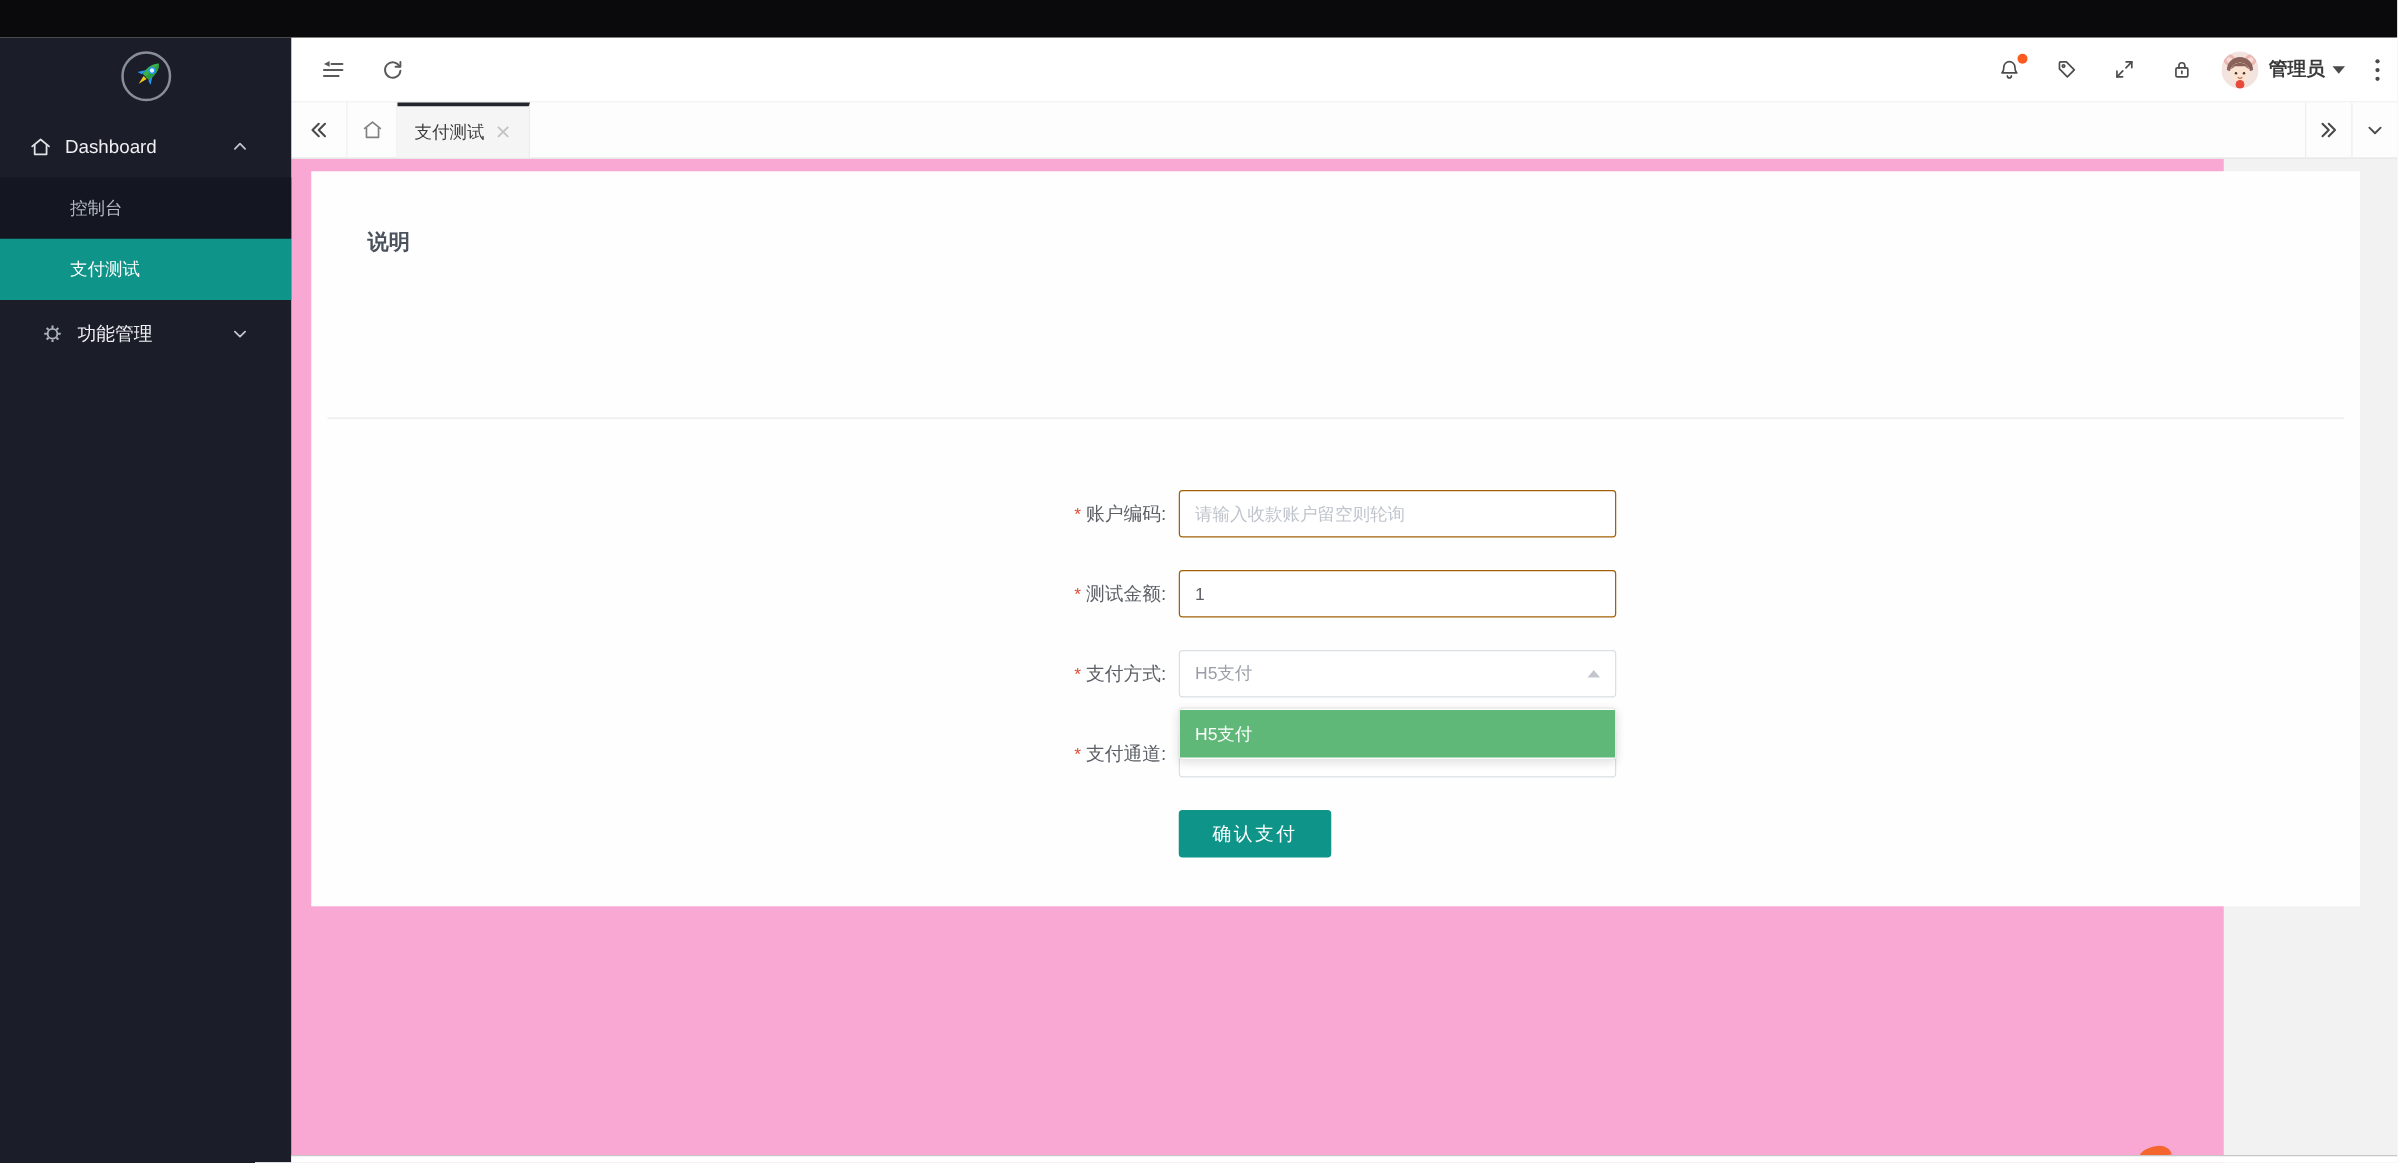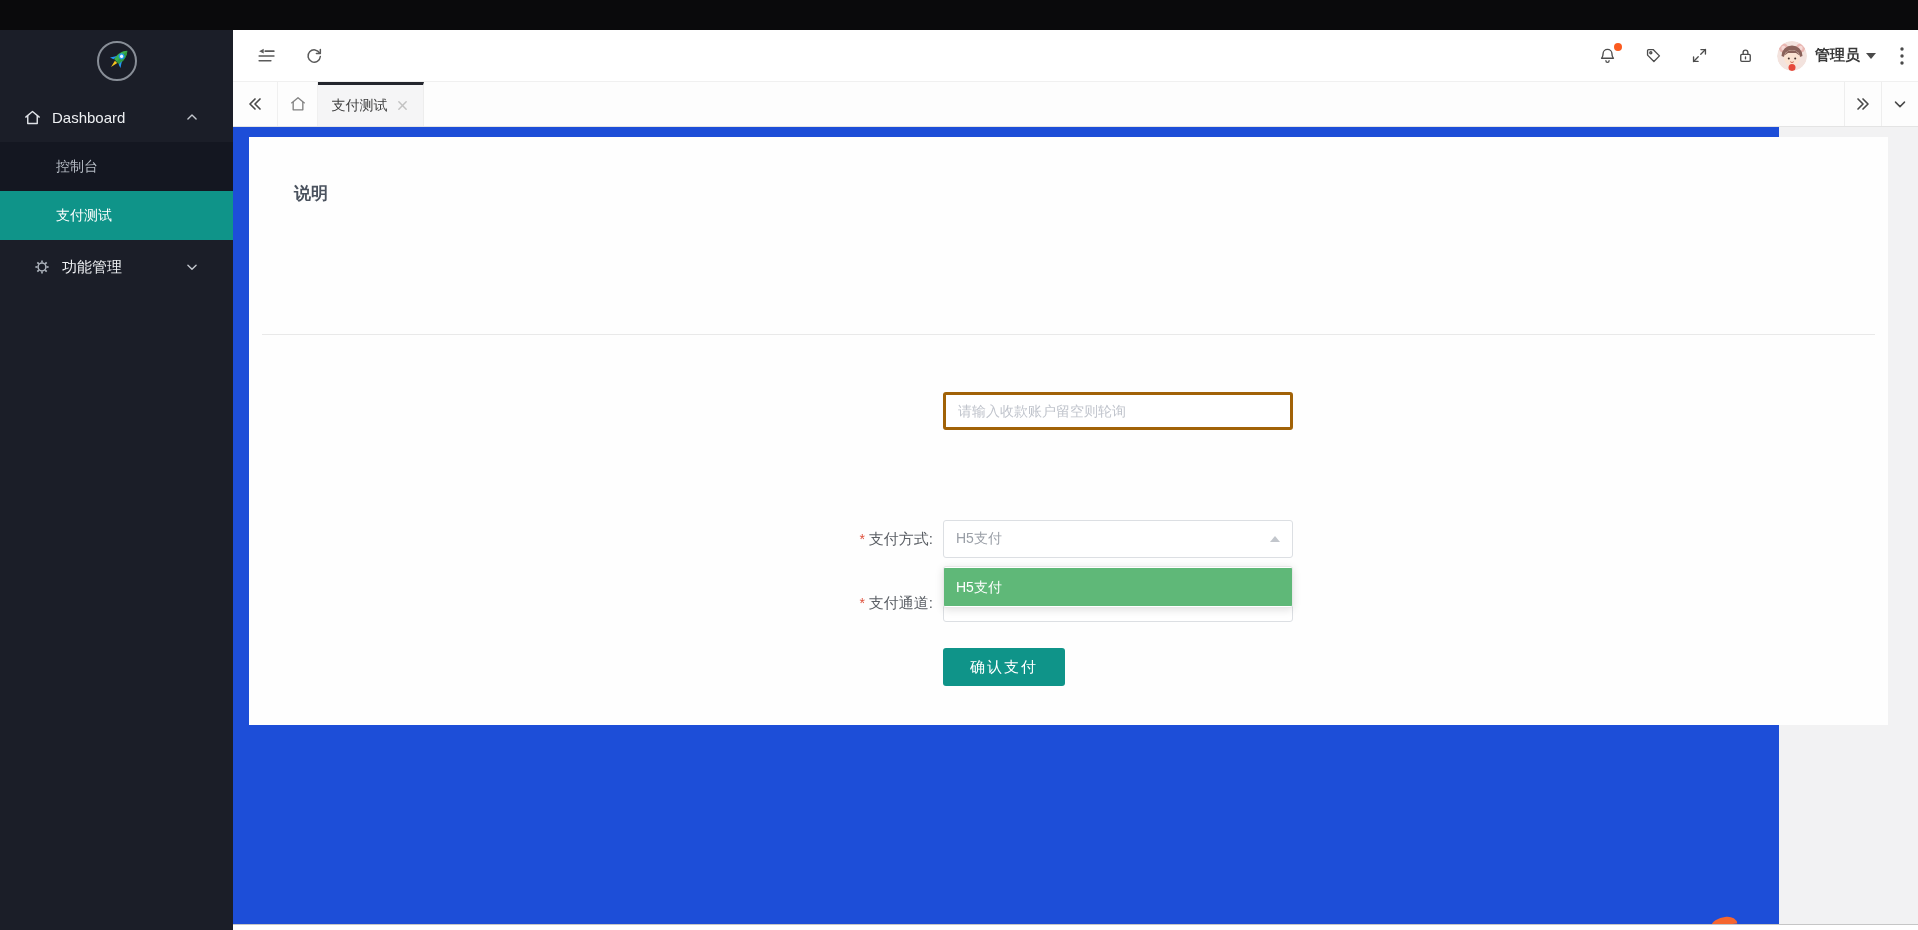--- a/index.html
+++ b/index.html
@@ -35,30 +35,30 @@
   
   .tabbar { position:absolute; left:233px; top:82px; width:1685px; height:45px; background:#fdfdfd; border-bottom:1px solid #e4e4e4; display:flex; align-items:stretch; z-index:4; }
   .tb-btn { width:45px; display:flex; align-items:center; justify-content:center; border-right:1px solid #f0f0f0; cursor:pointer; }
   .tb-home { width:40px; display:flex; align-items:center; justify-content:center; border-right:1px solid #f0f0f0; cursor:pointer; }
   .tab { position:relative; width:106px; display:flex; align-items:center; justify-content:center; gap:8px; background:#f5f5f6; border-top:3px solid #23262d; border-right:1px solid #ededed; font-size:14px; color:#3c3c3c; cursor:pointer; }
   .tab-close { display:flex; align-items:center; justify-content:center; width:14px; height:14px; cursor:pointer; }
   .tb-spacer { flex:1; }
   .tb-right { width:37px; display:flex; align-items:center; justify-content:center; border-left:1px solid #eeeeee; cursor:pointer; }
 
   
-  .main { position:absolute; left:233px; top:127px; width:1546px; height:803px; background:#1d4ed8; }
+  .main { position:absolute; left:233px; top:127px; width:1546px; height:803px; background:#f9a8d4; }
   .card { position:absolute; left:16px; top:10px; width:1639px; height:588px; background:#fefefe; }
   .card-title { position:absolute; left:45px; top:45px; font-size:17px; color:#4a525e; }
   .card-desc { position:absolute; left:45px; top:95px; font-size:15px; line-height:24px; color:#666b74; }
   .divider { position:absolute; left:13px; right:13px; top:197px; height:0; border-top:1px solid #e9e9e9; }
 
   .form-row { position:absolute; left:0; width:1100px; height:38px; }
   .form-label { position:absolute; left:0; width:684px; top:0; height:38px; line-height:38px; text-align:right; font-size:15px; color:#5c6066; }
   .req { color:#de4f3b; margin-right:4px; font-size:14px; }
-  .form-input { position:absolute; left:694px; top:0; width:350px; height:38px; border:3px solid #a16207; border-radius:3px; background:#fff; padding:0 12px; font-size:14px; color:#666; font-family:"Liberation Sans","DejaVu Sans",sans-serif; outline:none; }
+  .form-input { position:absolute; left:694px; top:0; width:350px; height:38px; border:1px solid #a16207; border-radius:3px; background:#fff; padding:0 12px; font-size:14px; color:#666; font-family:"Liberation Sans","DejaVu Sans",sans-serif; outline:none; }
   .form-input::placeholder { color:#c0c4cc; }
   .select-box { position:absolute; left:694px; top:0; width:350px; height:38px; border:1px solid #dcdfe3; border-radius:3px; background:#fff; display:flex; align-items:center; padding:0 12px; font-size:14px; color:#999ea6; cursor:pointer; }
   .select-arrow-up { margin-left:auto; width:0; height:0; border-left:5px solid transparent; border-right:5px solid transparent; border-bottom:6px solid #c2c6cc; }
   .select-arrow-down { margin-left:auto; width:0; height:0; border-left:5px solid transparent; border-right:5px solid transparent; border-top:6px solid #c2c6cc; }
 
   .dropdown { position:absolute; left:694px; top:429px; width:350px; background:#ffffff; border:1px solid #e8e8e8; border-radius:3px; box-shadow:0 2px 8px rgba(0,0,0,.12); z-index:20; overflow:hidden; padding:1px 0; }
   .dd-option { height:38px; line-height:38px; padding-left:12px; font-size:14px; color:#5f5f5f; cursor:pointer; }
   .dd-option.selected { background:#5fb878; color:#ffffff; }
 
   .submit-btn { position:absolute; left:694px; top:511px; width:122px; height:38px; background:#0f9489; color:#ffffff; border:none; border-radius:3px; font-size:15px; letter-spacing:2px; cursor:pointer; font-family:Liberation Serif, serif; }
@@ -253,23 +253,32 @@
       </svg>
     </span>
   </nav>
 
   <main class="main">
     <section class="card">
       <h2 class="card-title">说明</h2>
       <div class="divider"></div>
 
       <div class="form-row" style="top:255px;">
+        <div class="form-label">
+          <span class="req">*</span><span>账户编码:</span>
+        </div>
         <input class="form-input" type="text" placeholder="请输入收款账户留空则轮询" style="">
       </div>
 
+      <div class="form-row" style="top:319px;">
+        <div class="form-label">
+          <span class="req">*</span><span>测试金额:</span>
+        </div>
+        <input class="form-input" type="text" style="color: rgb(95, 97, 102);" value="1">
+      </div>
 
       <div class="form-row" style="top:383px;">
         <div class="form-label">
           <span class="req">*</span><span>支付方式:</span>
         </div>
         <div class="select-box">
           <span>H5支付</span>
           <span class="select-arrow-up"></span>
         </div>
       </div>

